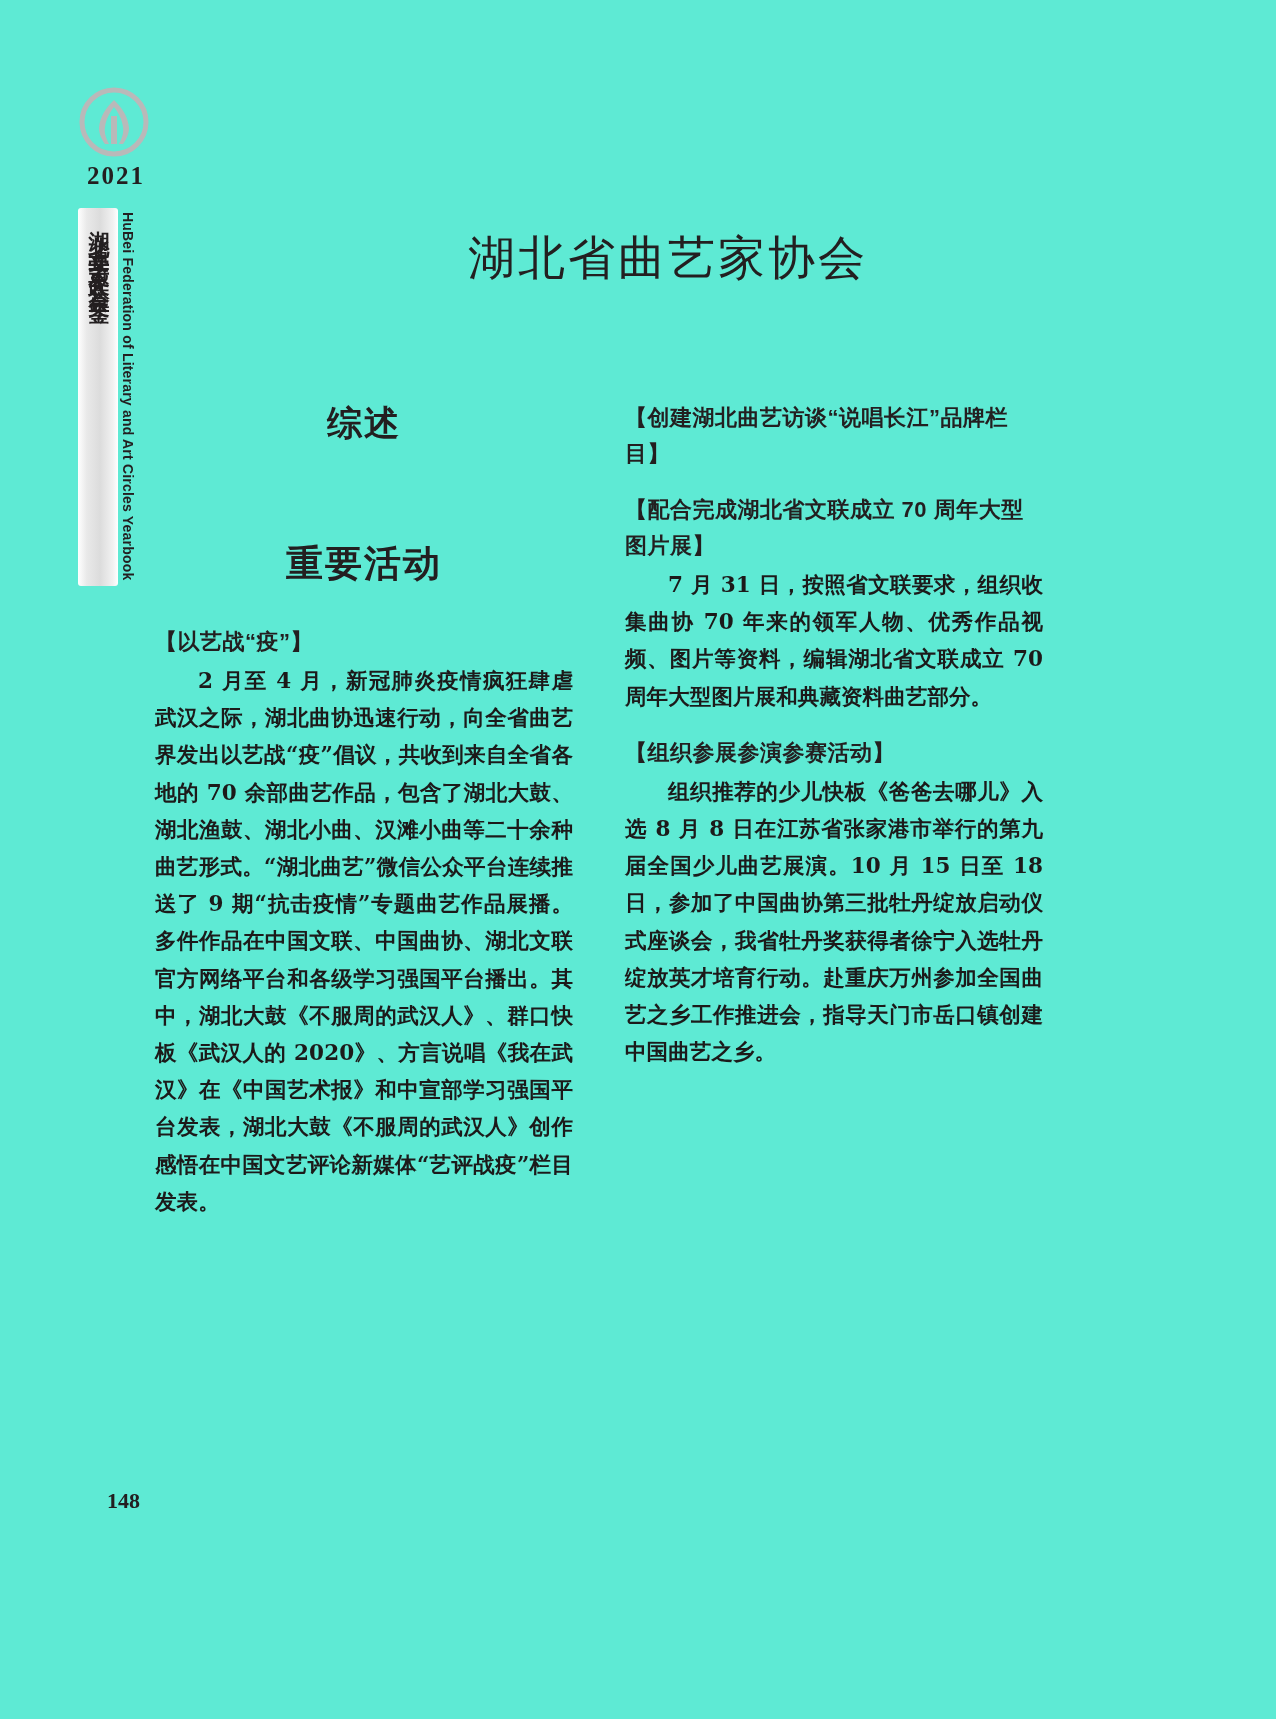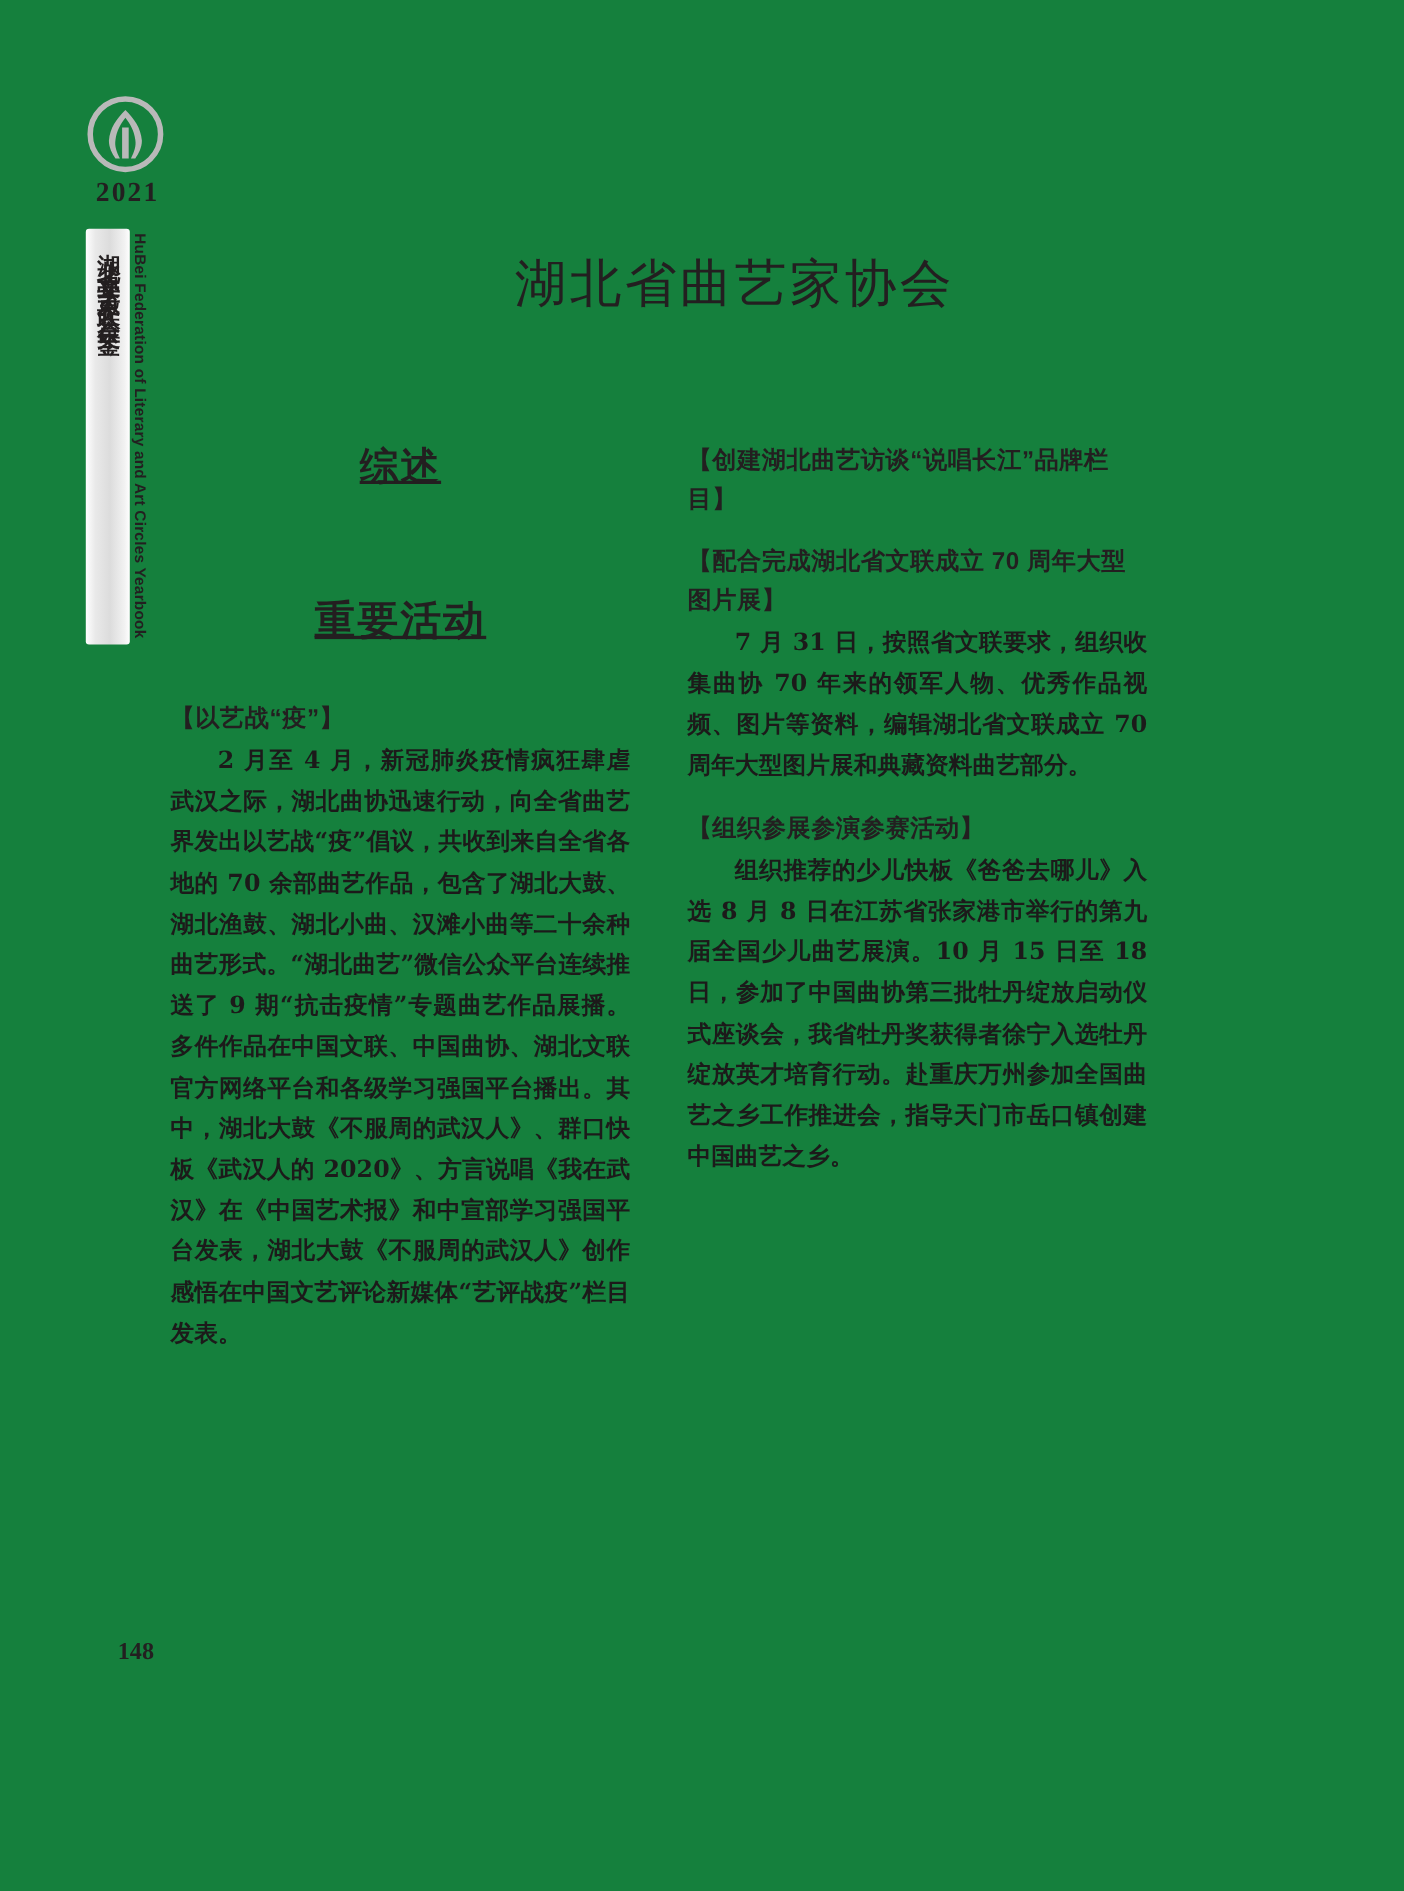--- a/index.html
+++ b/index.html
@@ -13,21 +13,21 @@
     position: relative;
     font-family: "Liberation Serif", "DejaVu Serif", serif;
     color: #1a1a1a;
     overflow: hidden;
   }
 
   
   .page {
     position: absolute;
     inset: 0;
-    background: #15803d;
+    background: #5eead4;
   }
 
   
   .spine {
     position: absolute;
     left: 62px;
     top: 86px;
     width: 150px;
     height: 520px;
   }
@@ -115,25 +115,24 @@
   .col-right { left: 625px; }
 
   .sec-title {
     text-align: center;
     font-family: "DejaVu Sans", "Liberation Sans", sans-serif;
     font-weight: bold;
     font-size: 35px;
     letter-spacing: 2px;
     color: #231f20;
     margin: 0 0 36px 0;
-    text-decoration: underline;
   }
   .sec-title.second {
     margin-top: 92px;
-    margin-bottom: 46px;
+    margin-bottom: 35px;
     font-size: 37px;
   }
 
   .sub-title {
     font-family: Liberation Sans, sans-serif;
     font-weight: bold;
     font-size: 22px;
     line-height: 36px;
     letter-spacing: 0.5px;
     color: #231f20;

